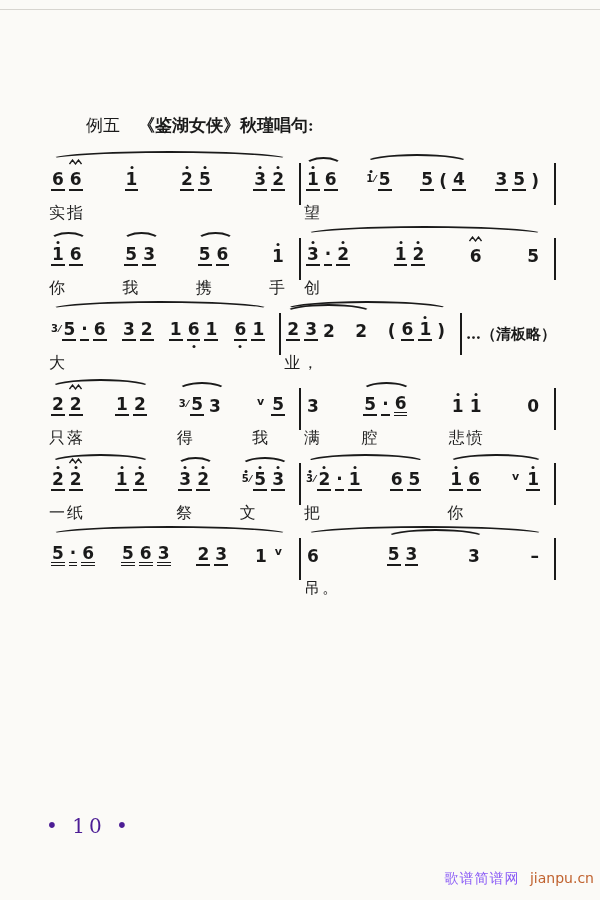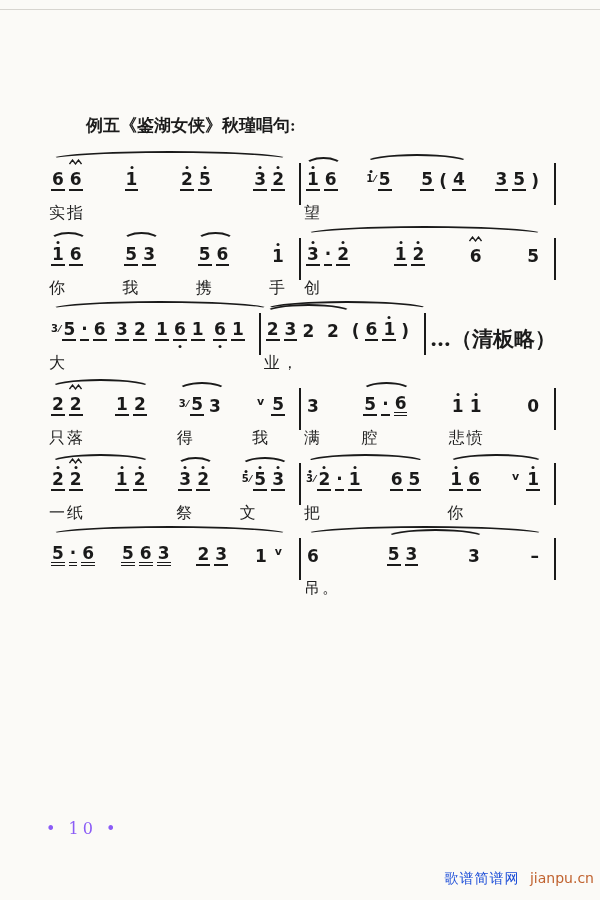--- a/index.html
+++ b/index.html
@@ -9,21 +9,21 @@
     background:#fbfaf7;overflow:hidden;color:#1b1b1b;
   }
   .scan-line{position:absolute;top:9px;left:0;width:100%;height:1px;background:#d7d5d0;}
   .content{padding:96px 44px 0 46px;}
   .para{
     font-size:17px;line-height:33px;text-align:justify;margin:0;
     color:#1b1b1b;letter-spacing:0.5px;
   }
   .para.indent{text-indent:2em;}
   .example-heading{margin:18px 0 16px 40px;font-size:17px;}
-  .example-label{font-weight:bold;}
+  .example-label{font-weight:normal;margin-right:18px;}
   .example-title{font-weight:600;font-family:Liberation Serif, serif;}
 
   
   .score{margin-top:6px;}
   .score-line{display:flex;align-items:flex-start;margin-bottom:5px;}
   .measure{
     position:relative;flex:1 1 0;display:flex;justify-content:space-between;
     align-items:flex-start;padding:14px 12px 0 3px;
   }
   .barline{width:2px;background:#1a1a1a;height:42px;margin-top:10px;flex:0 0 auto;}
@@ -52,29 +52,29 @@
   .note.h .orn{top:-13px;}
   .lyric{
     height:20px;margin-top:12px;font-size:16px;letter-spacing:2px;white-space:nowrap;
     font-family:"DejaVu Serif",serif;color:#1f1f1f;
   }
   .arc{
     position:absolute;height:13px;border:2px solid transparent;
     border-top:2px solid #1a1a1a;border-radius:50%;pointer-events:none;
   }
   .tail{
-    flex:0 0 auto;font-size:21px;font-weight:600;padding:22px 0 0 4px;
+    flex:0 0 auto;font-size:15px;font-weight:600;padding:22px 0 0 4px;
     white-space:nowrap;font-family:"DejaVu Serif",serif;
   }
 
   .footer-page-number{
-    position:absolute;left:46px;bottom:62px;font-size:16px;letter-spacing:4px;color:#8b5cf6;
+    position:absolute;left:46px;bottom:62px;font-size:20px;letter-spacing:4px;color:#4c1d95;
   }
   .watermark{position:absolute;right:6px;bottom:12px;font-size:14px;white-space:nowrap;}
-  .watermark .wm-name{color:#1d4ed8;letter-spacing:1px;}
+  .watermark .wm-name{color:#8b5cf6;letter-spacing:1px;}
   .watermark .wm-url{color:#c0622f;margin-left:6px;font-family:"DejaVu Sans",sans-serif;}
 </style>
 </head>
 <body>
 
 <div class="page">
   <div class="scan-line"></div>
 
   <div class="content">
 

